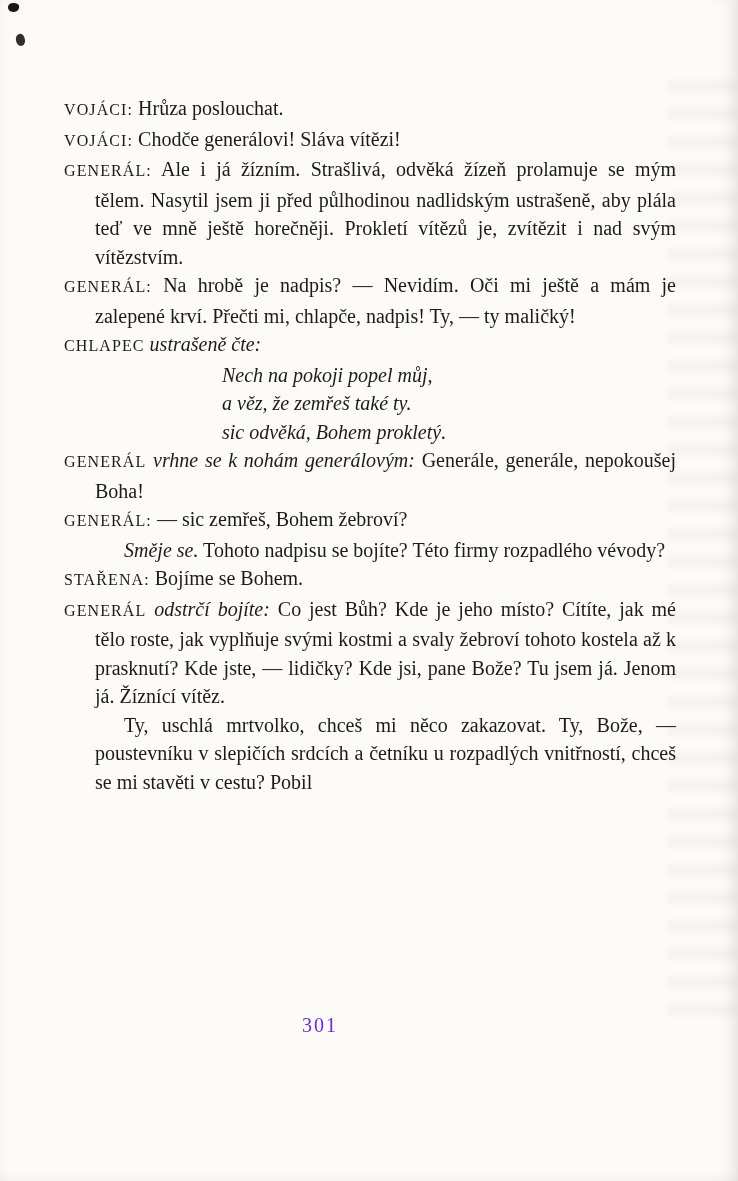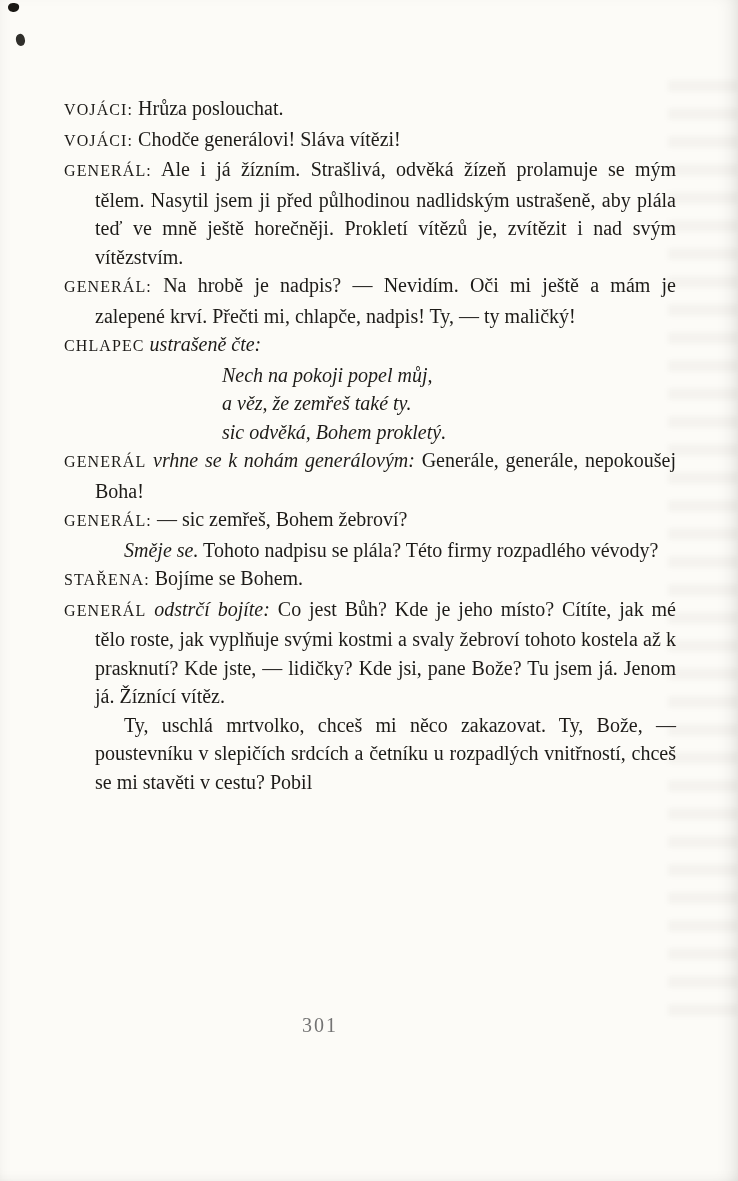--- a/index.html
+++ b/index.html
@@ -53,21 +53,21 @@
     margin-top: 37px;
   }
   .pagenum-row {
     position: absolute;
     top: 1014px;
     left: 0;
     width: 640px;
     text-align: center;
     font-size: 20px;
     letter-spacing: 2px;
-    color: #737373;
+    color: #6d28d9;
   }
   
   .artifact {
     position: absolute;
     background: #1a1814;
     border-radius: 50% 40% 55% 45%;
   }
   .artifact-1 { left: 8px;  top: 3px;  width: 11px; height: 9px;  transform: rotate(12deg); }
   .artifact-2 { left: 16px; top: 34px; width: 9px;  height: 12px; transform: rotate(-18deg); opacity: .9; }
   .bleed {
@@ -99,21 +99,21 @@
       <p class="speech"><span class="speaker">VOJÁCI:</span><span class="normal"> Hrůza poslouchat.</span></p>
       <p class="speech"><span class="speaker">VOJÁCI:</span><span class="normal"> Chodče generálovi! Sláva vítězi!</span></p>
       <p class="speech"><span class="speaker">GENERÁL:</span><span class="normal"> Ale i já žízním. Strašlivá, odvěká žízeň prolamuje se mým tělem. Nasytil jsem ji před půlhodinou nadlidským ustrašeně, aby plála teď ve mně ještě horečněji. Prokletí vítězů je, zvítězit i nad svým vítězstvím.</span></p>
       <p class="speech"><span class="speaker">GENERÁL:</span><span class="normal"> Na hrobě je nadpis? — Nevidím. Oči mi ještě a mám je zalepené krví. Přečti mi, chlapče, nadpis! Ty, — ty maličký!</span></p>
       <p class="speech"><span class="speaker">CHLAPEC</span><span class="italic"> ustrašeně čte:</span></p>
       <p class="verse"><span class="italic">Nech na pokoji popel můj,</span></p>
       <p class="verse"><span class="italic">a věz, že zemřeš také ty.</span></p>
       <p class="verse"><span class="italic">sic odvěká, Bohem prokletý.</span></p>
       <p class="speech"><span class="speaker">GENERÁL</span><span class="italic"> vrhne se k nohám generálovým:</span><span class="normal"> Generále, generále, nepokoušej Boha!</span></p>
       <p class="speech"><span class="speaker">GENERÁL:</span><span class="normal"> — sic zemřeš, Bohem žebroví?</span></p>
-      <p class="para"><span class="italic">Směje se.</span><span class="normal"> Tohoto nadpisu se plála? Této firmy rozpadlého vévody?</span></p>
+      <p class="para"><span class="italic">Směje se.</span><span class="normal"> Tohoto nadpisu se bojíte? Této firmy rozpadlého vévody?</span></p>
       <p class="speech"><span class="speaker">STAŘENA:</span><span class="normal"> Bojíme se Bohem.</span></p>
       <p class="speech"><span class="speaker">GENERÁL</span><span class="italic"> odstrčí bojíte:</span><span class="normal"> Co jest Bůh? Kde je jeho místo? Cítíte, jak mé tělo roste, jak vyplňuje svými kostmi a svaly žebroví tohoto kostela až k prasknutí? Kde jste, — lidičky? Kde jsi, pane Bože? Tu jsem já. Jenom já. Žíznící vítěz.</span></p>
       <p class="para"><span class="normal">Ty, uschlá mrtvolko, chceš mi něco zakazovat. Ty, Bože, — poustevníku v slepičích srdcích a četníku u rozpadlých vnitřností, chceš se mi stavěti v cestu? Pobil</span></p>
     </div>
 
   <div class="pagenum-row">
     <span>301</span>
   </div>
 </div>
 

